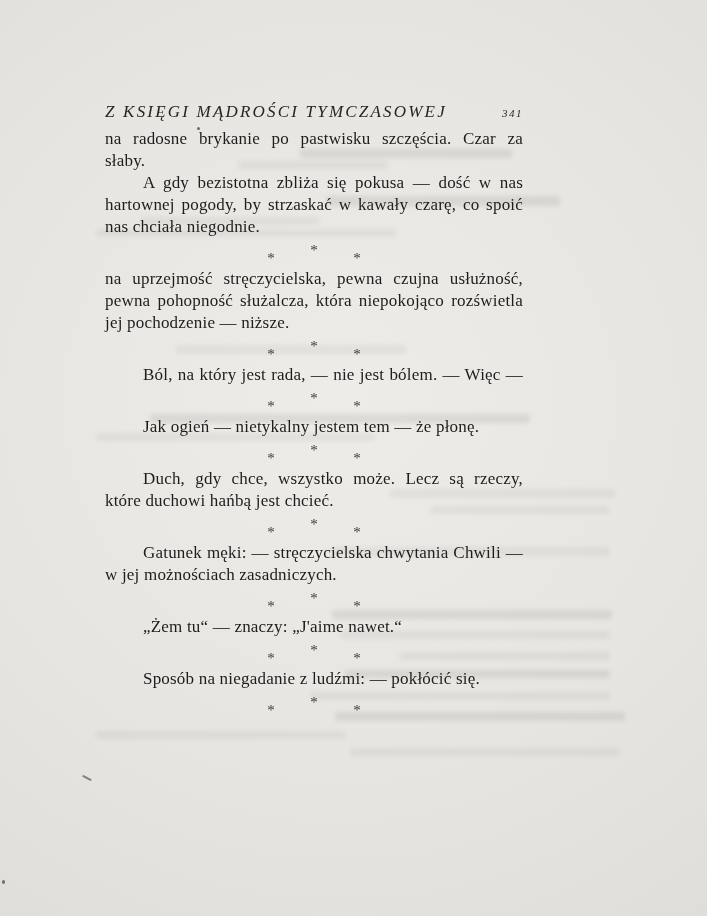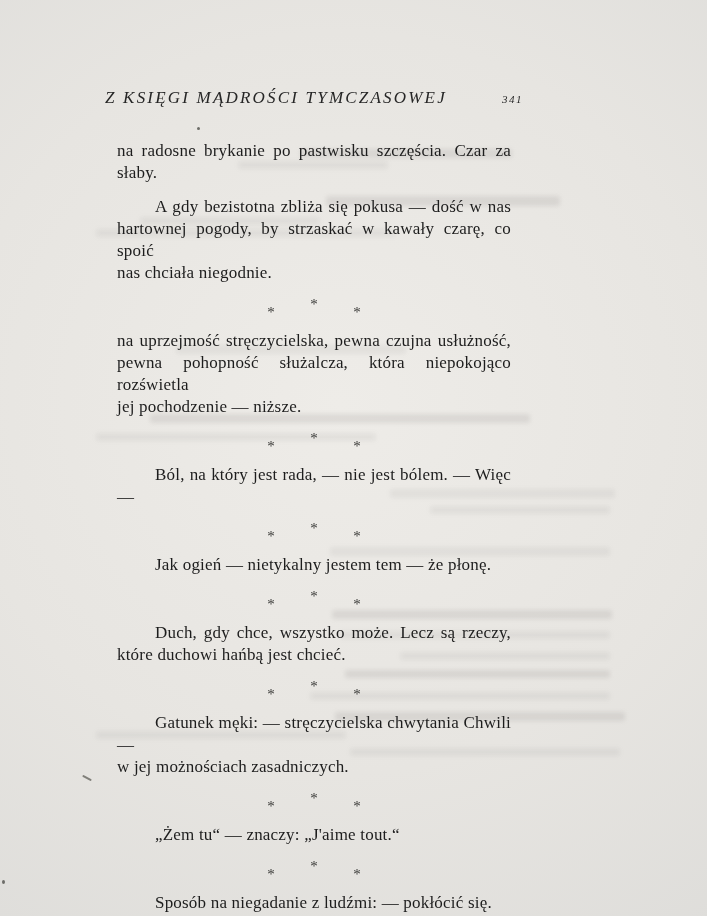--- a/index.html
+++ b/index.html
@@ -37,21 +37,21 @@
 
   .speck {
     position: absolute;
     background: #6d6d68;
     border-radius: 50%;
     pointer-events: none;
   }
 
   .running-head {
     position: absolute;
-    top: 88px;
+    top: 102px;
     left: 105px;
     width: 418px;
     display: flex;
     justify-content: space-between;
     align-items: baseline;
   }
   .running-head .title {
     font-style: italic;
     font-size: 17px;
     letter-spacing: 2.2px;
@@ -68,21 +68,21 @@
   .page-body {
     position: absolute;
     top: 128px;
     left: 105px;
     width: 418px;
     font-size: 17px;
     line-height: 22px;
     color: #1d1d1d;
   }
 
-  .para { margin: 12px; }
+  .para { margin: 0; }
   .para .line {
     text-align: justify;
     text-align-last: justify;
     white-space: normal;
     letter-spacing: 0.2px;
   }
   .para .line.last { text-align-last: left; }
   .para .line.first { text-indent: 38px; }
 
   .divider {
@@ -199,21 +199,21 @@
       <div class="para">
         <div class="line first">Gatunek męki: — stręczycielska chwytania Chwili —</div>
         <div class="line last">w jej możnościach zasadniczych.</div>
       </div>
       <div class="divider">
         <span class="ast">*</span>
         <span class="ast mid">*</span>
         <span class="ast">*</span>
       </div>
       <div class="para">
-        <div class="line last first">„Żem tu“ — znaczy: „J'aime tout.“</div>
+        <div class="line last first">„Żem tu“ — znaczy: „J'aime nawet.“</div>
       </div>
       <div class="divider">
         <span class="ast">*</span>
         <span class="ast mid">*</span>
         <span class="ast">*</span>
       </div>
       <div class="para">
         <div class="line last first">Sposób na niegadanie z ludźmi: — pokłócić się.</div>
       </div>
       <div class="divider">

